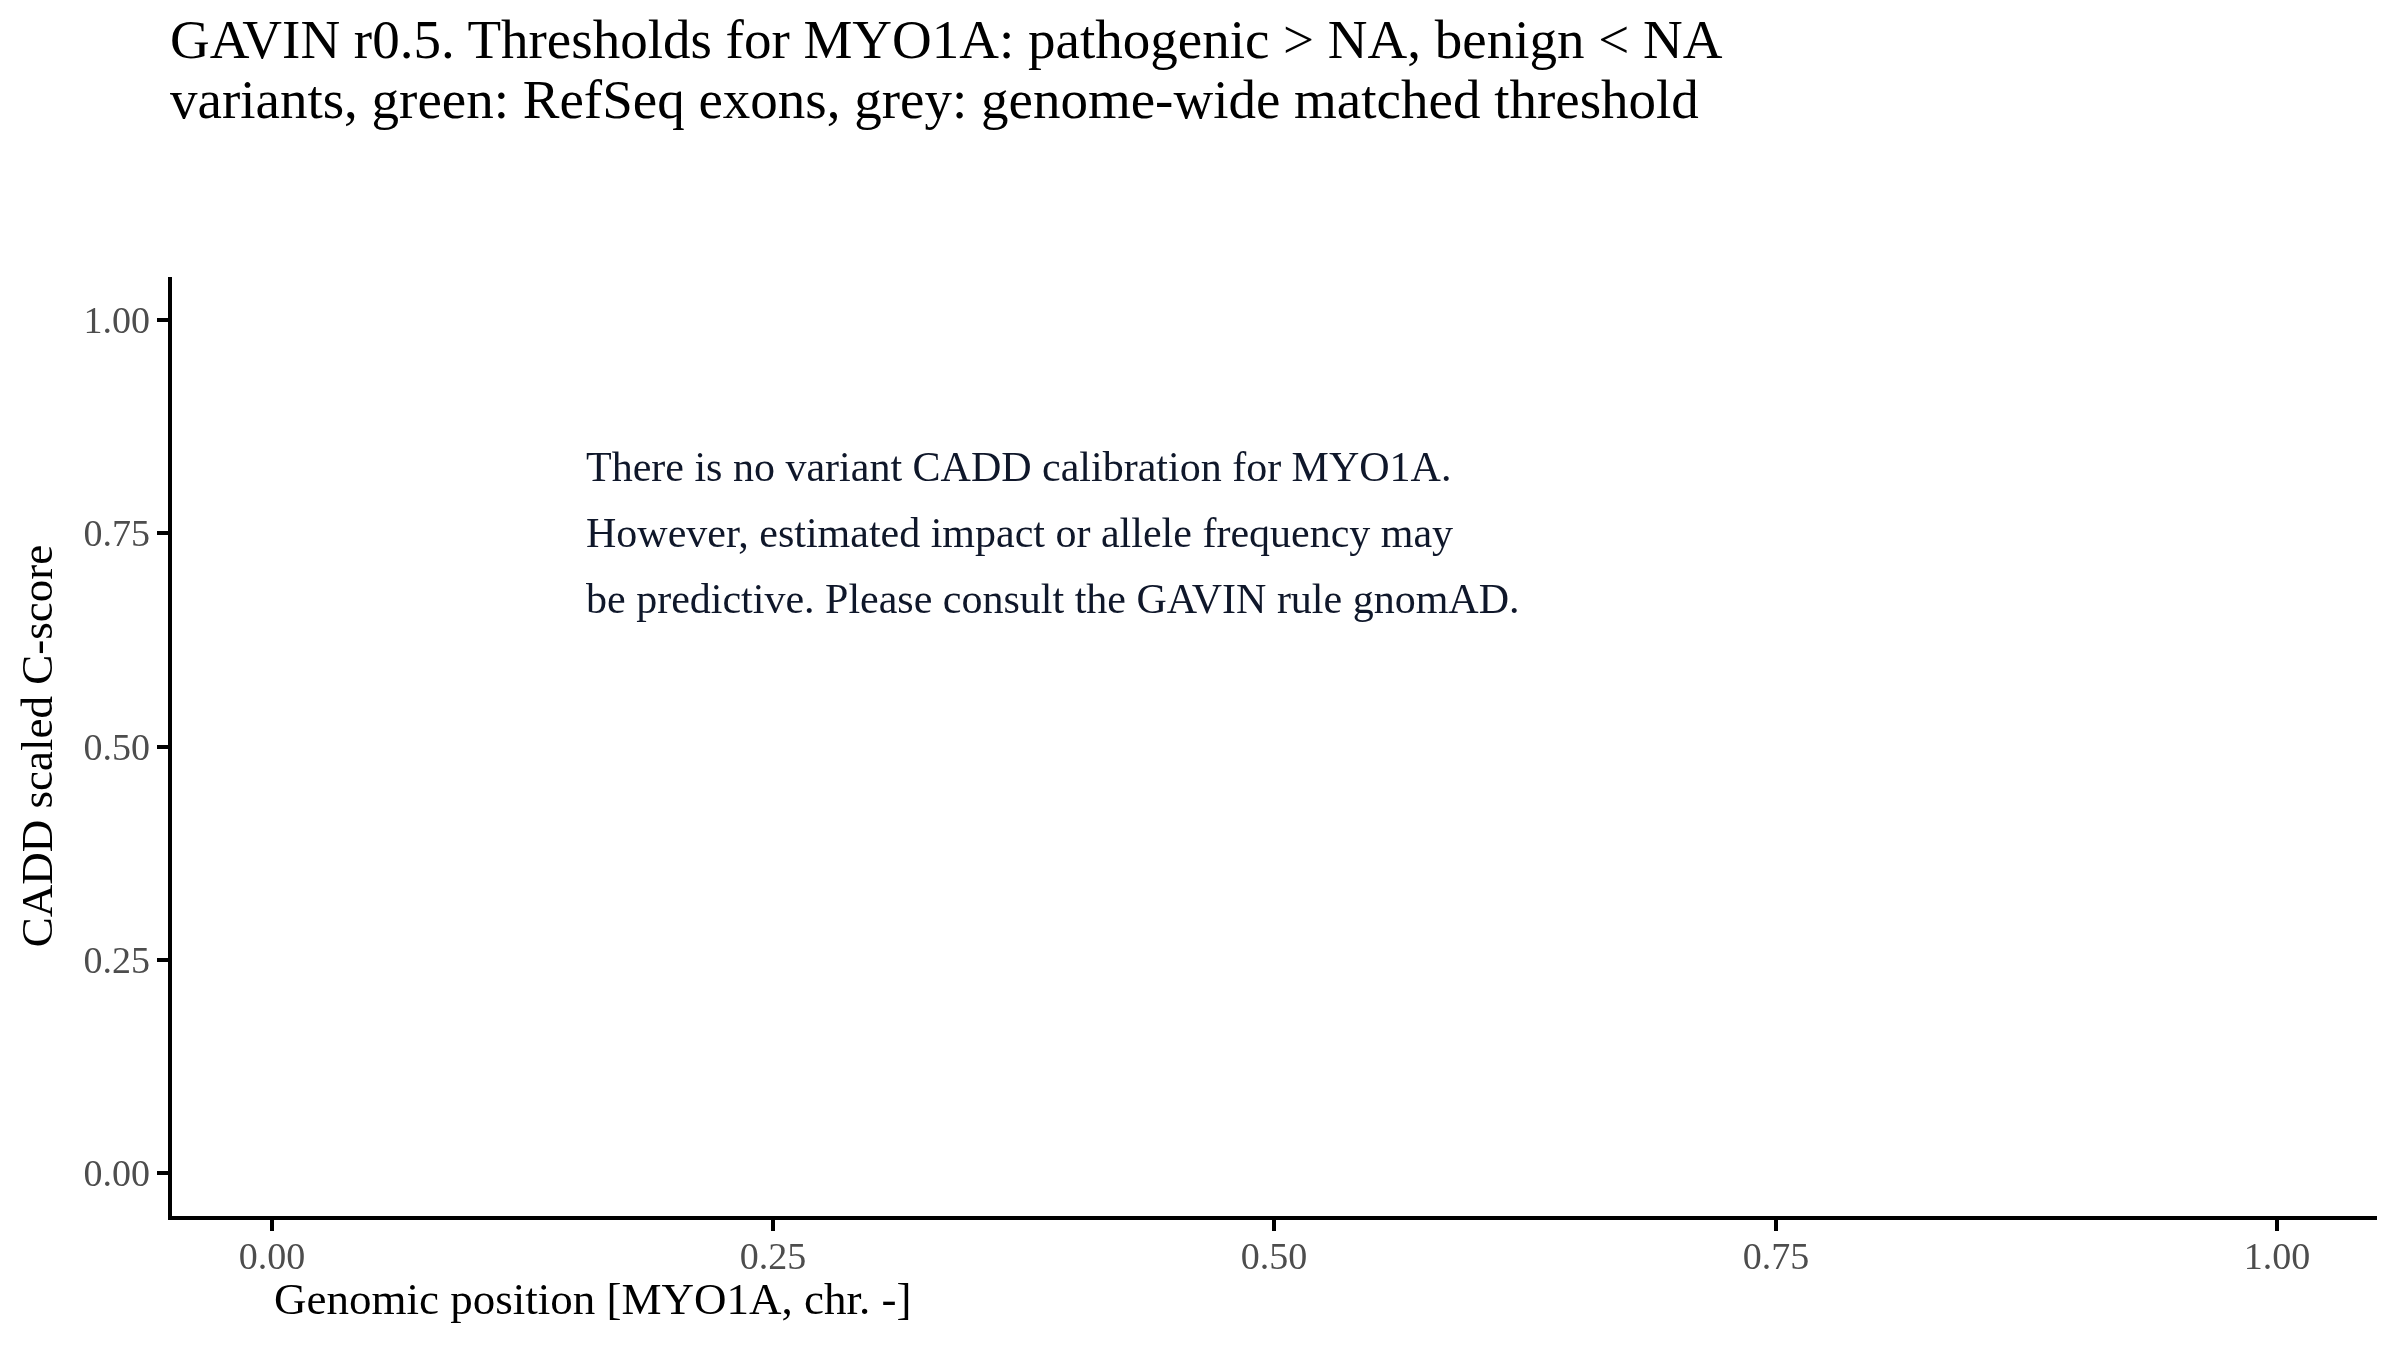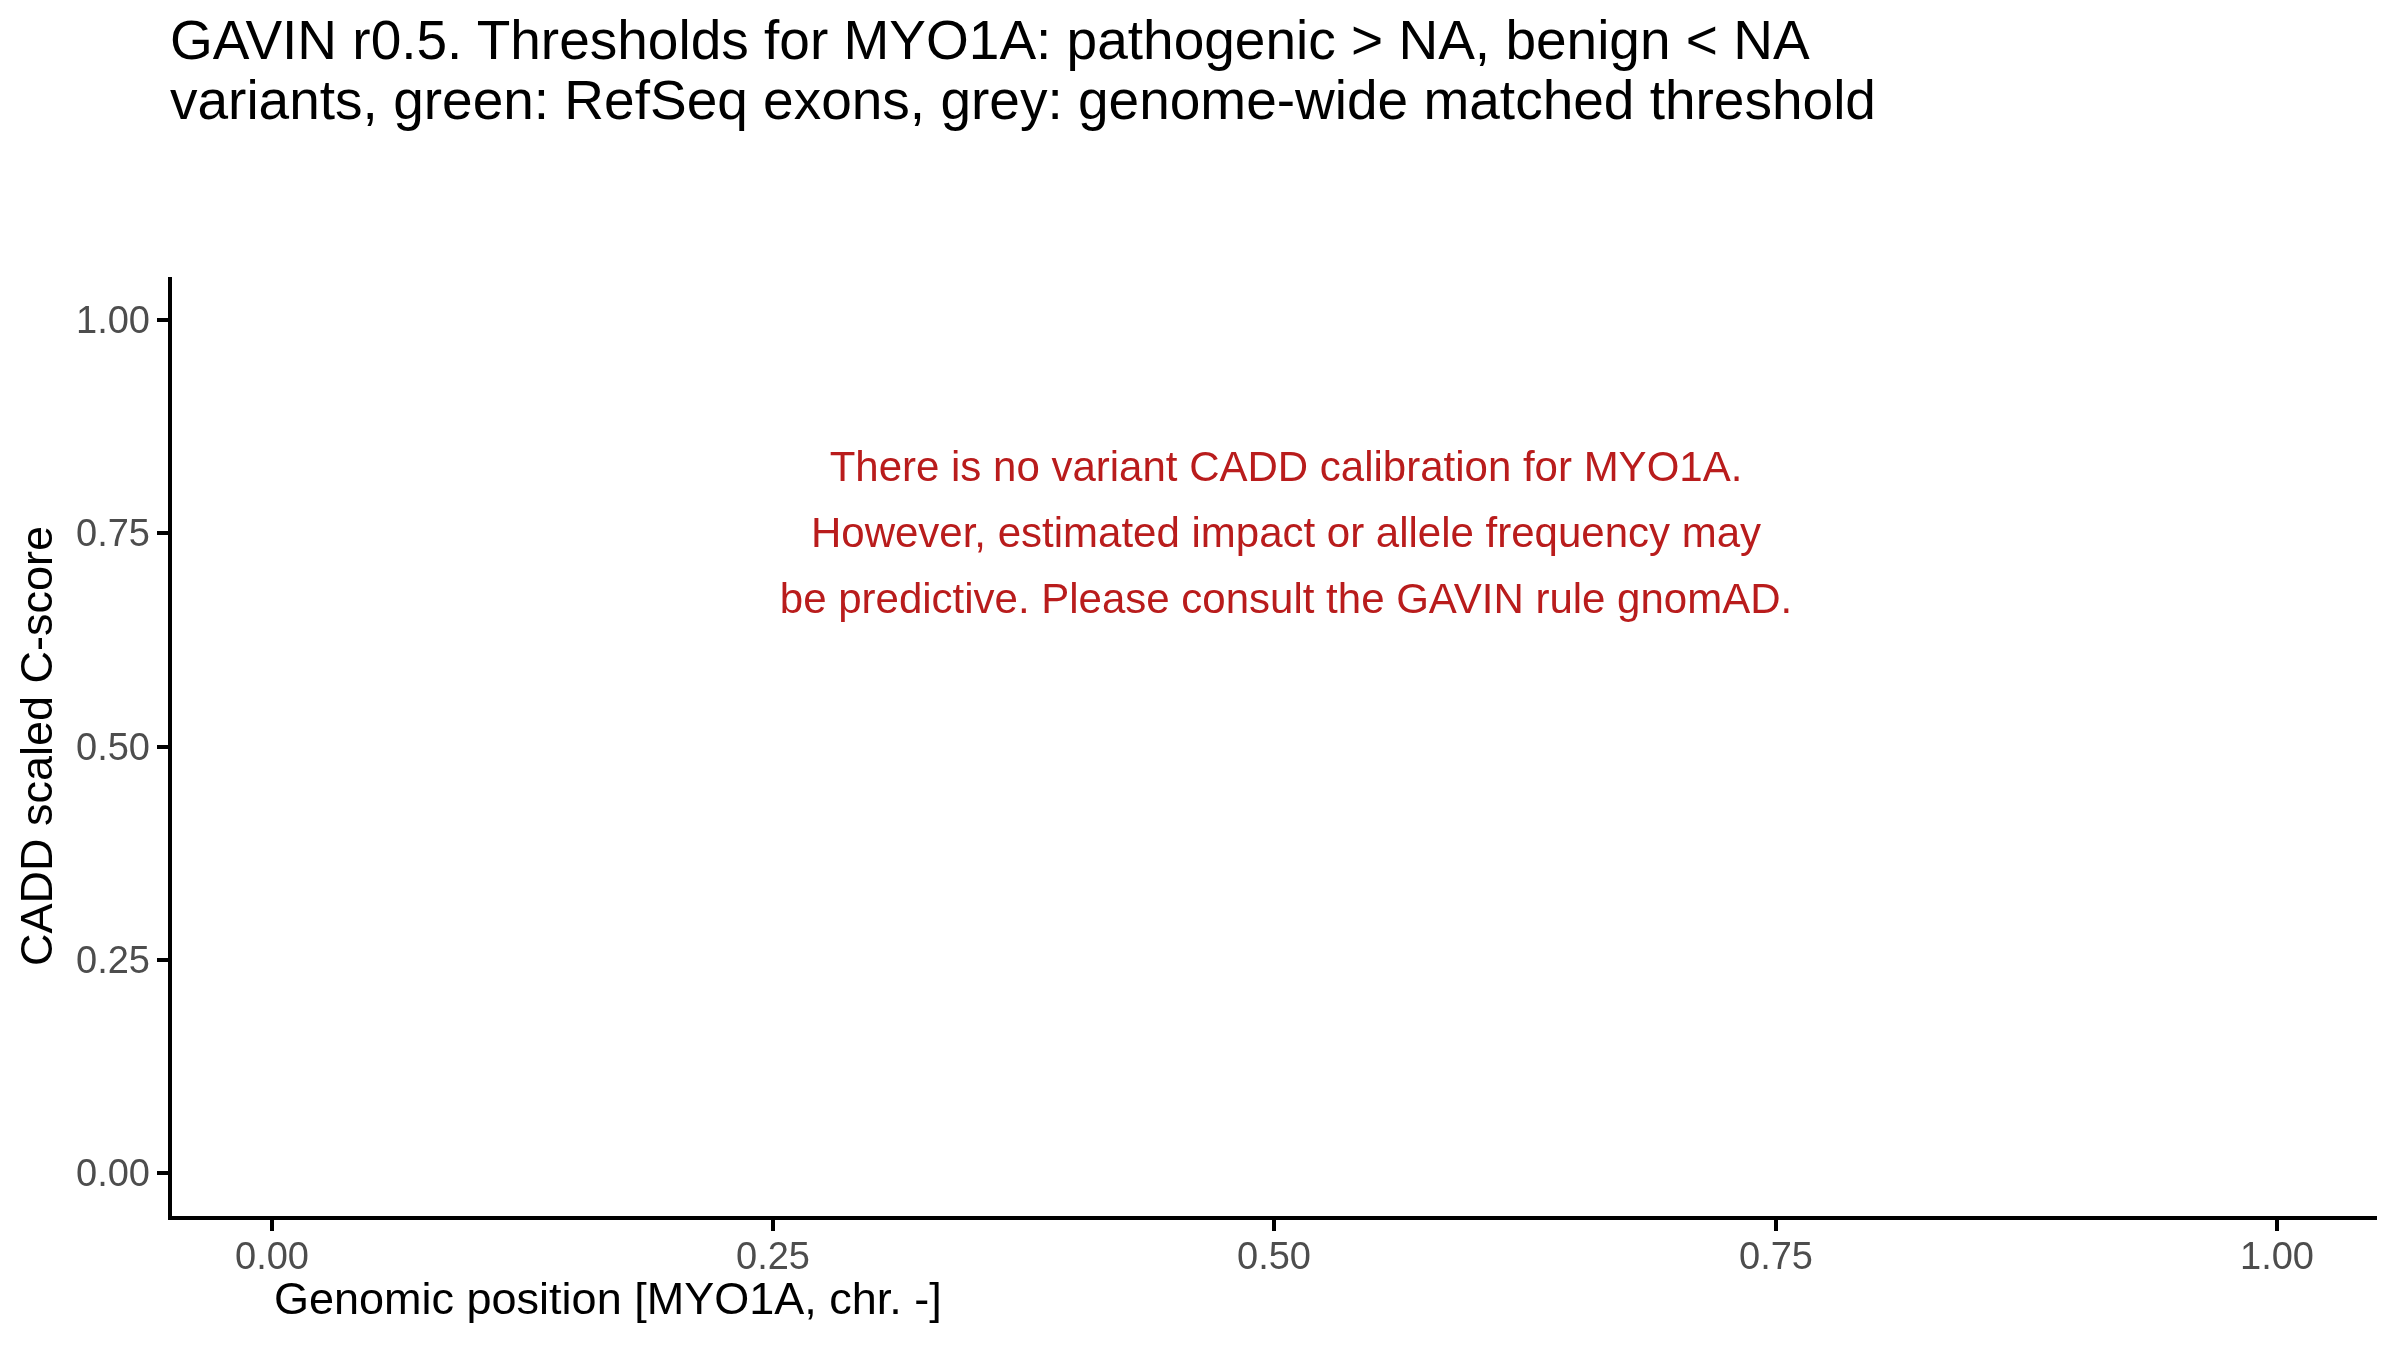--- a/index.html
+++ b/index.html
@@ -5,21 +5,21 @@
   html, body {
     margin: 0;
     padding: 0;
     background: #ffffff;
   }
   #plot {
     position: relative;
     width: 2400px;
     height: 1350px;
     background: #ffffff;
-    font-family: Liberation Sans, sans-serif;
+    font-family: Liberation Serif, serif;
     color: #000000;
     overflow: hidden;
   }
   .title-block {
     position: absolute;
     left: 170px;
     top: 10px;
     font-size: 55px;
     line-height: 60px;
     color: #000000;
@@ -34,24 +34,23 @@
     box-sizing: border-box;
     border-left: 4px solid #000000;
     border-bottom: 4px solid #000000;
     background: #ffffff;
   }
   .annotation {
     position: absolute;
     left: 586px;
     top: 434px;
     width: 1400px;
-    text-align: center;
     font-size: 42px;
     line-height: 66px;
-    color: #b91c1c;
+    color: #0f172a;
   }
   .y-tick-mark {
     position: absolute;
     left: 157px;
     width: 11px;
     height: 4px;
     background: #000000;
   }
   .x-tick-mark {
     position: absolute;

